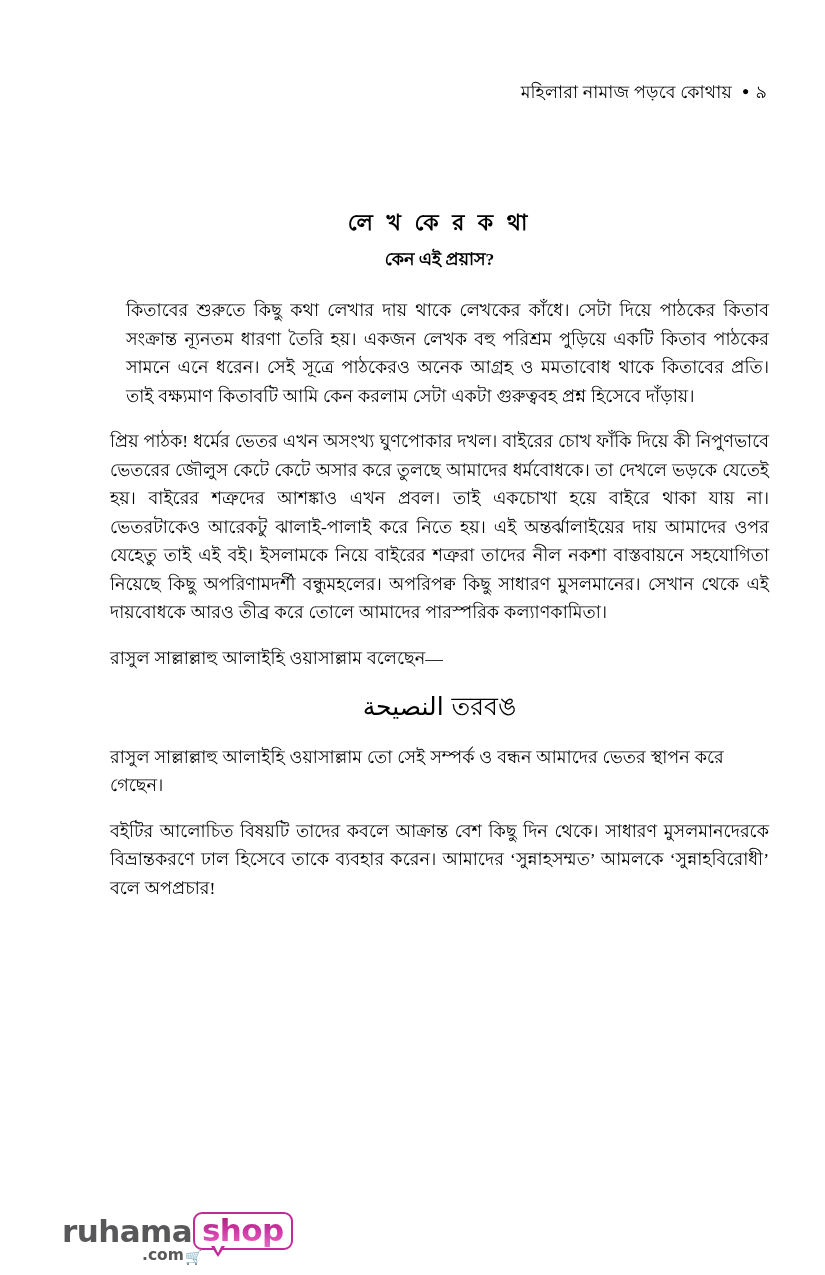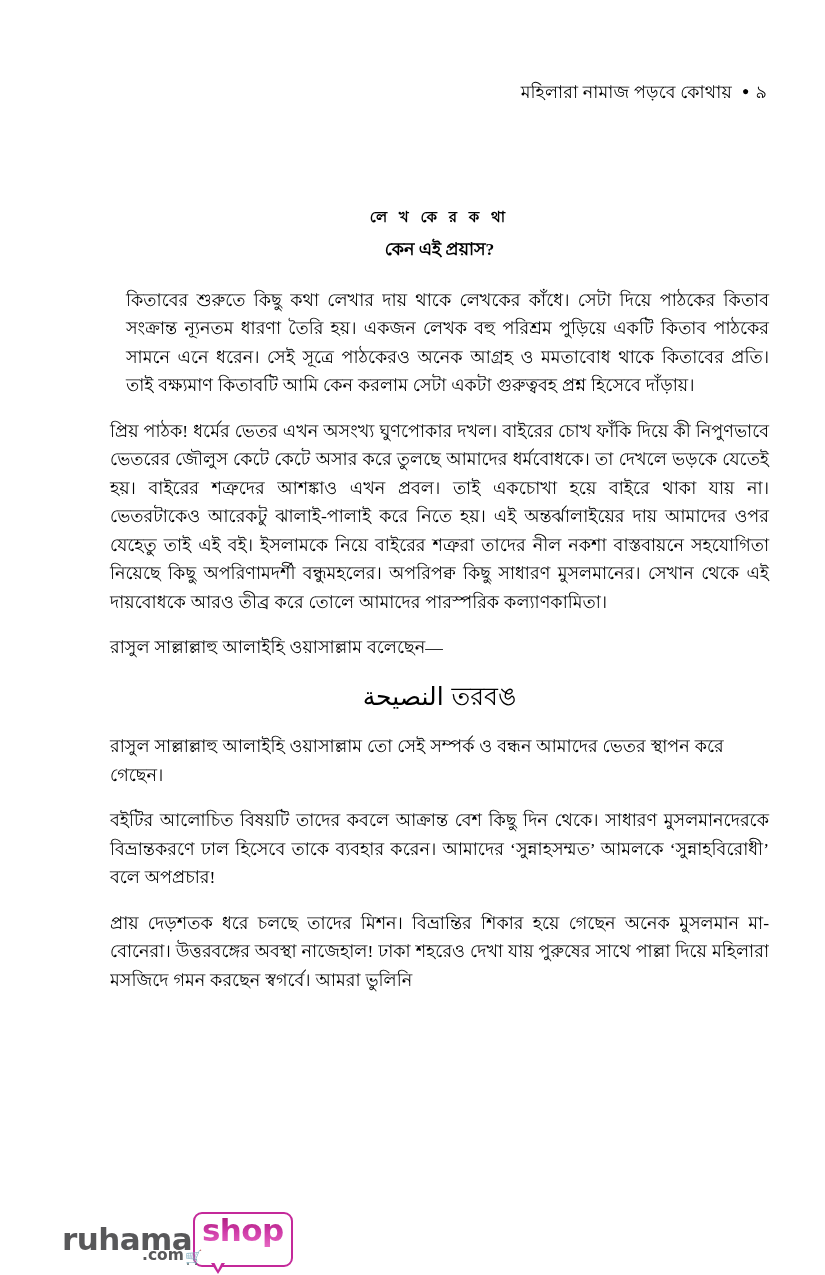--- a/index.html
+++ b/index.html
@@ -48,21 +48,21 @@
   
   .content {
     position: absolute;
     left: 110px;
     top: 206px;
     width: 659px;
   }
 
   .chapter-title {
     text-align: center;
-    font-size: 15px;
+    font-size: 22px;
     font-weight: 700;
     letter-spacing: 4px;
     margin: 0 0 0 0;
     line-height: 1.5;
   }
   .chapter-subtitle {
     text-align: center;
     font-size: 17.5px;
     font-weight: 700;
     margin: 7px 0 0 0;
@@ -117,21 +117,21 @@
     font-weight: 700;
     color: #58585a;
     letter-spacing: -0.6px;
     line-height: 1;
   }
   .logo-bubble {
     position: relative;
     margin-left: 1px;
     border: 2.5px solid #c4299a;
     border-radius: 9px;
-    padding: 1px 7px 19px 7px;
+    padding: 1px 7px 2px 7px;
     line-height: 1;
   }
   .logo-shop {
     font-size: 31px;
     font-weight: 700;
     letter-spacing: -0.6px;
     line-height: 1;
     background: linear-gradient(180deg, #a3136f 0%, #cf3ba8 55%, #e86bc4 100%);
     -webkit-background-clip: text;
     background-clip: text;
@@ -194,21 +194,20 @@
     <h2 class="chapter-subtitle">কেন এই প্রয়াস?</h2>
 
     <p class="para first">কিতাবের শুরুতে কিছু কথা লেখার দায় থাকে লেখকের কাঁধে। সেটা দিয়ে পাঠকের কিতাব সংক্রান্ত ন্যূনতম ধারণা তৈরি হয়। একজন লেখক বহু পরিশ্রম পুড়িয়ে একটি কিতাব পাঠকের সামনে এনে ধরেন। সেই সূত্রে পাঠকেরও অনেক আগ্রহ ও মমতাবোধ থাকে কিতাবের প্রতি। তাই বক্ষ্যমাণ কিতাবটি আমি কেন করলাম সেটা একটা গুরুত্ববহ প্রশ্ন হিসেবে দাঁড়ায়।</p>
     <p class="para">প্রিয় পাঠক! ধর্মের ভেতর এখন অসংখ্য ঘুণপোকার দখল। বাইরের চোখ ফাঁকি দিয়ে কী নিপুণভাবে ভেতরের জৌলুস কেটে কেটে অসার করে তুলছে আমাদের ধর্মবোধকে। তা দেখলে ভড়কে যেতেই হয়। বাইরের শত্রুদের আশঙ্কাও এখন প্রবল। তাই একচোখা হয়ে বাইরে থাকা যায় না। ভেতরটাকেও আরেকটু ঝালাই-পালাই করে নিতে হয়। এই অন্তর্ঝালাইয়ের দায় আমাদের ওপর যেহেতু তাই এই বই। ইসলামকে নিয়ে বাইরের শত্রুরা তাদের নীল নকশা বাস্তবায়নে সহযোগিতা নিয়েছে কিছু অপরিণামদর্শী বন্ধুমহলের। অপরিপক্ব কিছু সাধারণ মুসলমানের। সেখান থেকে এই দায়বোধকে আরও তীব্র করে তোলে আমাদের পারস্পরিক কল্যাণকামিতা।</p>
     <p class="para flush">রাসুল সাল্লাল্লাহু আলাইহি ওয়াসাল্লাম বলেছেন—</p>
 
     <div class="arabic-line">তরবঙ النصيحة</div>
 
     <p class="para flush">রাসুল সাল্লাল্লাহু আলাইহি ওয়াসাল্লাম তো সেই সম্পর্ক ও বন্ধন আমাদের ভেতর স্থাপন করে গেছেন।</p>
     <p class="para">বইটির আলোচিত বিষয়টি তাদের কবলে আক্রান্ত বেশ কিছু দিন থেকে। সাধারণ মুসলমানদেরকে বিভ্রান্তকরণে ঢাল হিসেবে তাকে ব্যবহার করেন। আমাদের ‘সুন্নাহসম্মত’ আমলকে ‘সুন্নাহবিরোধী’ বলে অপপ্রচার!</p>
-    <p class="para para-clip">প্রায় দেড়শতক ধরে চলছে তাদের মিশন। বিভ্রান্তির শিকার হয়ে গেছেন অনেক মুসলমান মা-বোনেরা। উত্তরবঙ্গের অবস্থা নাজেহাল! ঢাকা শহরেও দেখা যায় পুরুষের সাথে পাল্লা দিয়ে মহিলারা মসজিদে গমন করছেন স্বগর্বে। আমরা ভুলিনি</p>
 
   </div>
 
   <div class="logo">
     <div class="logo-row">
       <span class="logo-ruhama">ruhama</span>
       <span class="logo-bubble">
         <span class="logo-shop">shop</span>
         <span class="logo-tail"></span>
       </span>

